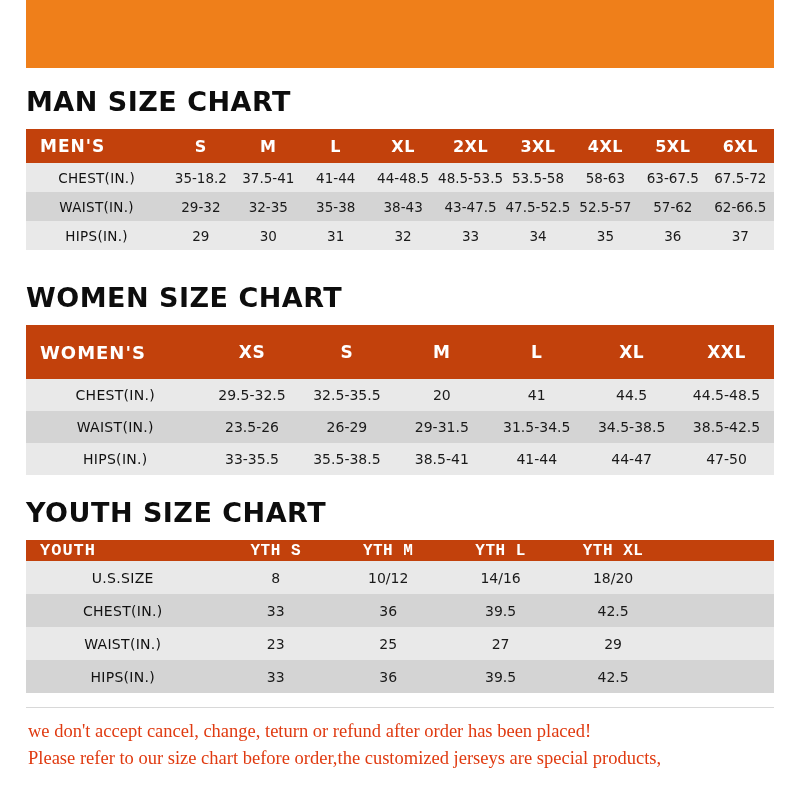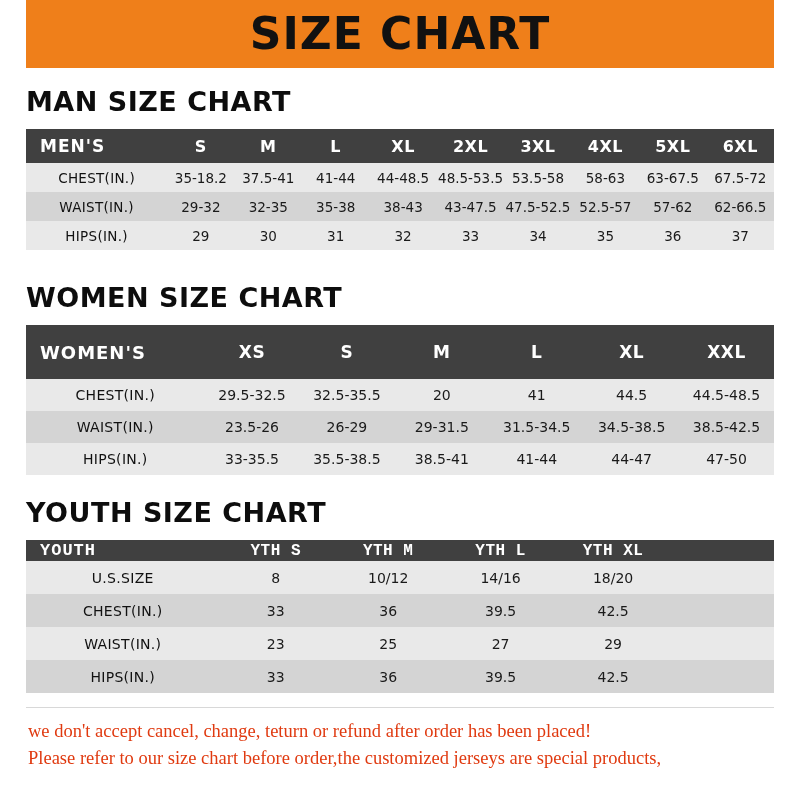--- a/index.html
+++ b/index.html
@@ -75,21 +75,21 @@
     margin-top: 12px;
   }
   table.size-table th,
   table.size-table td {
     text-align: center;
     padding: 0;
     font-family: "DejaVu Sans", sans-serif;
   }
   
   table.size-table thead tr {
-    background: #404040;
+    background: #c2410c;
   }
   table.size-table thead th {
     color: #ffffff;
     font-weight: bold;
     height: 34px;
     font-size: 16px;
     letter-spacing: 0.5px;
   }
   table.size-table thead th.rowlabel {
     text-align: left;
@@ -138,21 +138,20 @@
   }
 </style>
 </head>
 <body>
 
 <div class="page">
 
   <div class="banner">
     <div class="banner-edge-left"></div>
     <div class="banner-edge-right"></div>
-    <div class="banner-title">SIZE CHART</div>
   </div>
 
   <div class="content">
 
     <div class="section-title t1">MAN SIZE CHART</div>
     <table class="size-table" id="man-table">
       <thead>
         <tr>
           <th class="rowlabel" style="width:17%">MEN'S</th>
           <th>S</th>

